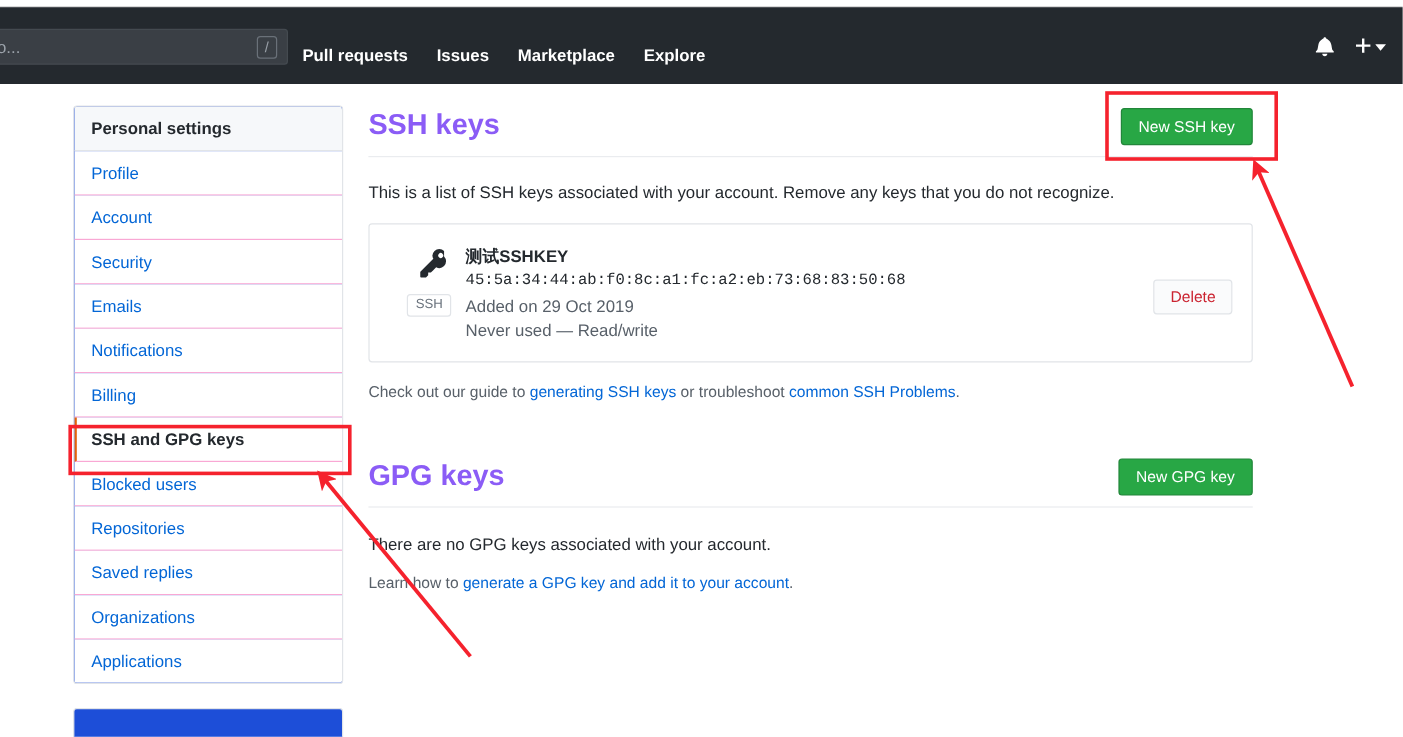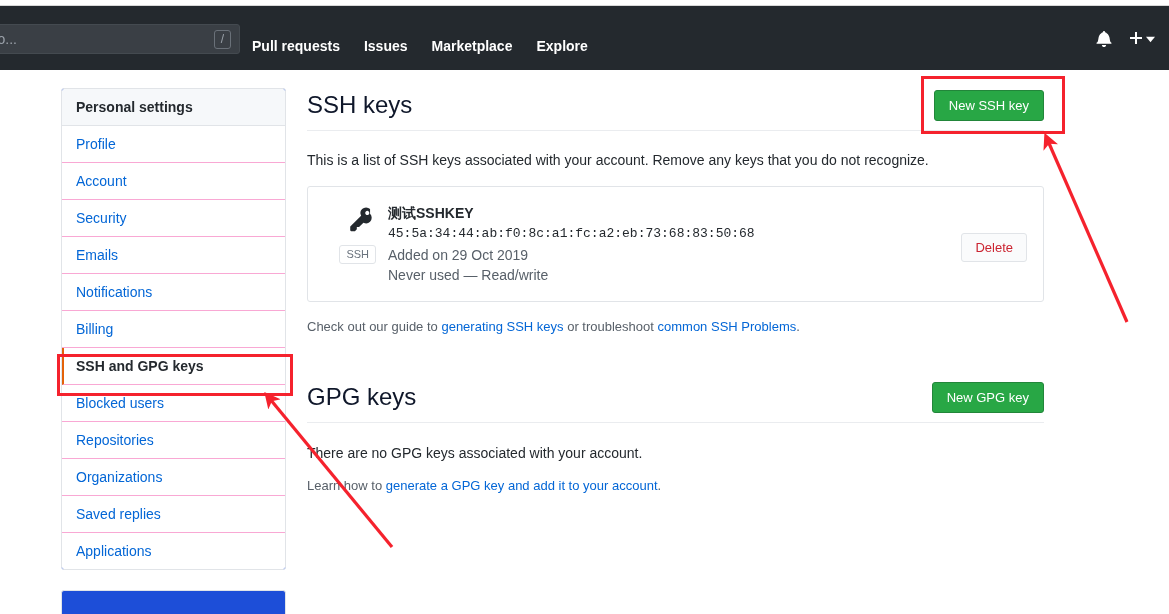--- a/index.html
+++ b/index.html
@@ -151,22 +151,22 @@
   }
   .section-head {
     display: flex;
     align-items: center;
     justify-content: space-between;
     padding-bottom: 8px;
     border-bottom: 1px solid #eaecef;
   }
   .section-title {
     font-size: 24px;
-    font-weight: normal;
-    color: #0f172a;
+    font-weight: bold;
+    color: #8b5cf6;
     margin: 0;
     line-height: 34px;
   }
   .btn-green {
     background: #28a745;
     border: 1px solid #22863a;
     border-radius: 3px;
     color: #ffffff;
     font-size: 13px;
     font-weight: normal;
@@ -320,22 +320,22 @@
       <div class="menu-heading">Personal settings</div>
       <a class="menu-item" href="#">Profile</a>
       <a class="menu-item" href="#">Account</a>
       <a class="menu-item" href="#">Security</a>
       <a class="menu-item" href="#">Emails</a>
       <a class="menu-item" href="#">Notifications</a>
       <a class="menu-item" href="#">Billing</a>
       <a class="menu-item selected" href="#">SSH and GPG keys</a>
       <a class="menu-item" href="#">Blocked users</a>
       <a class="menu-item" href="#">Repositories</a>
+      <a class="menu-item" href="#">Saved replies</a>
       <a class="menu-item" href="#">Organizations</a>
-      <a class="menu-item" href="#">Saved replies</a>
       <a class="menu-item" href="#">Applications</a>
     </div>
     <div class="menu-box menu-box-2">
       <div style="height:26px"></div>
     </div>
   </div>
 
   <div class="content">
 
     <div class="section-head">

